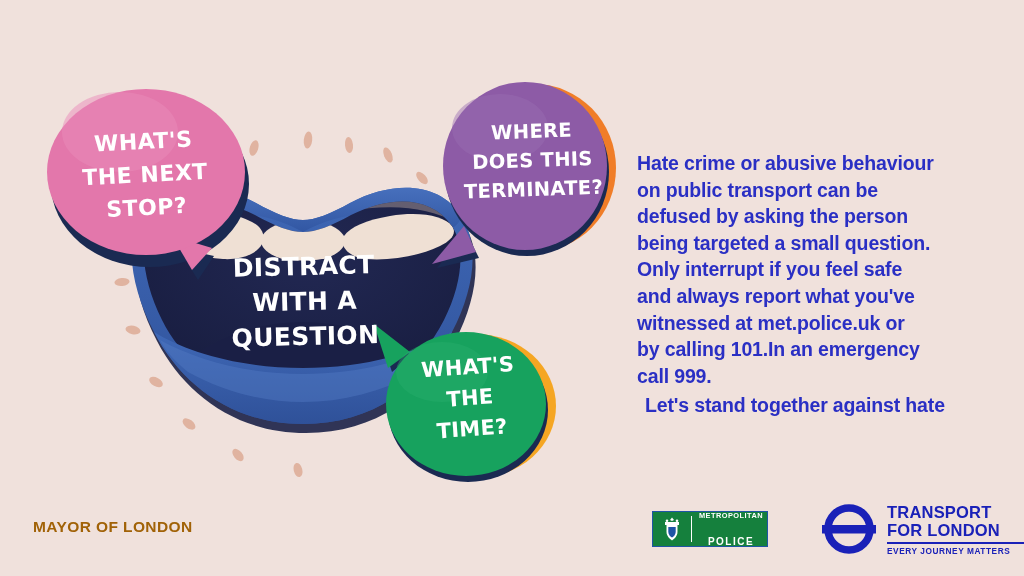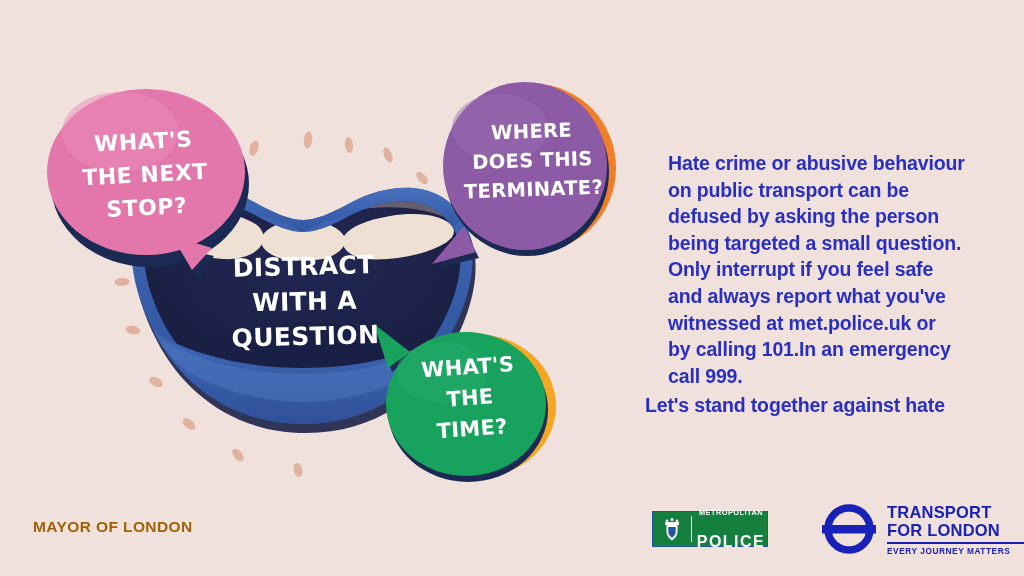--- a/index.html
+++ b/index.html
@@ -15,21 +15,21 @@
     width:1024px; height:576px;
     background:#f0e1dc;
   }
 
   
   #art { position:absolute; left:0; top:0; width:1024px; height:576px; }
 
   
   .copy {
     position:absolute;
-    left:668px; top:150px; width:350px;
+    left:637px; top:150px; width:350px;
     color:#2a2fc4;
     font-size:19.5px;
     line-height:26.6px;
     font-weight:600;
     letter-spacing:-0.15px;
     white-space:pre-line;
   }
   .copy-tag {
     position:absolute;
     left:645px; top:392px; width:360px;
@@ -62,21 +62,21 @@
   .met-crest {
     width:38px; display:flex; align-items:center; justify-content:center;
   }
   .met-rule { width:1px; background:#ffffff; margin:4px 0; }
   .met-words {
     flex:1; display:flex; flex-direction:column;
     align-items:center; justify-content:center;
     color:#ffffff; padding-left:3px;
   }
   .met-words .l1 { font-size:7.4px; font-weight:bold; letter-spacing:0.45px; }
-  .met-words .l2 { font-size:16px; font-weight:bold; letter-spacing:1.5px; margin-top:16px; }
+  .met-words .l2 { font-size:10px; font-weight:bold; letter-spacing:1.5px; margin-top:16px; }
 
   
   .tfl { position:absolute; left:820px; top:503px; height:52px; display:flex; align-items:center; }
   .tfl-roundel { width:58px; height:52px; flex:0 0 auto; }
   .tfl-words { margin-left:9px; color:#1a21b8; }
   .tfl-words .t1, .tfl-words .t2 { font-size:16.5px; font-weight:bold; letter-spacing:0.2px; line-height:18px; }
   .tfl-bar { height:2px; background:#1a21b8; margin:3px 0 2px 0; width:155px; }
   .tfl-words .t3 { font-size:8.3px; font-weight:bold; letter-spacing:0.55px; }
 
   

